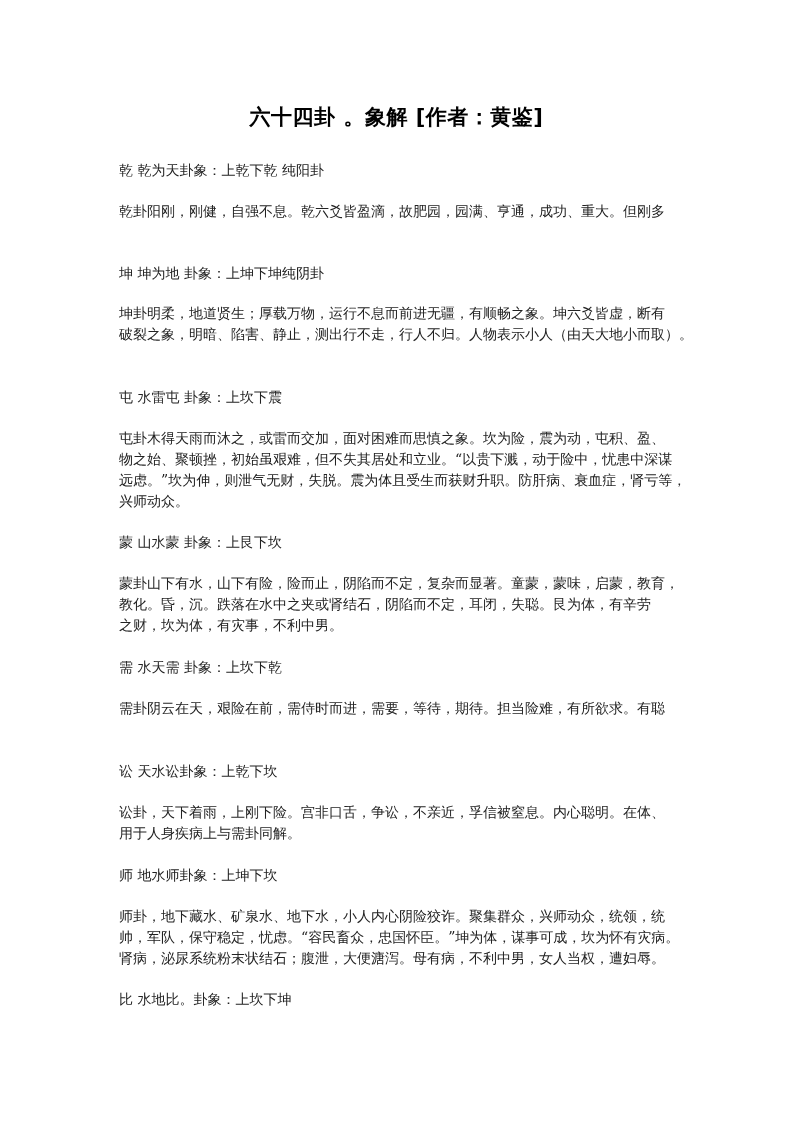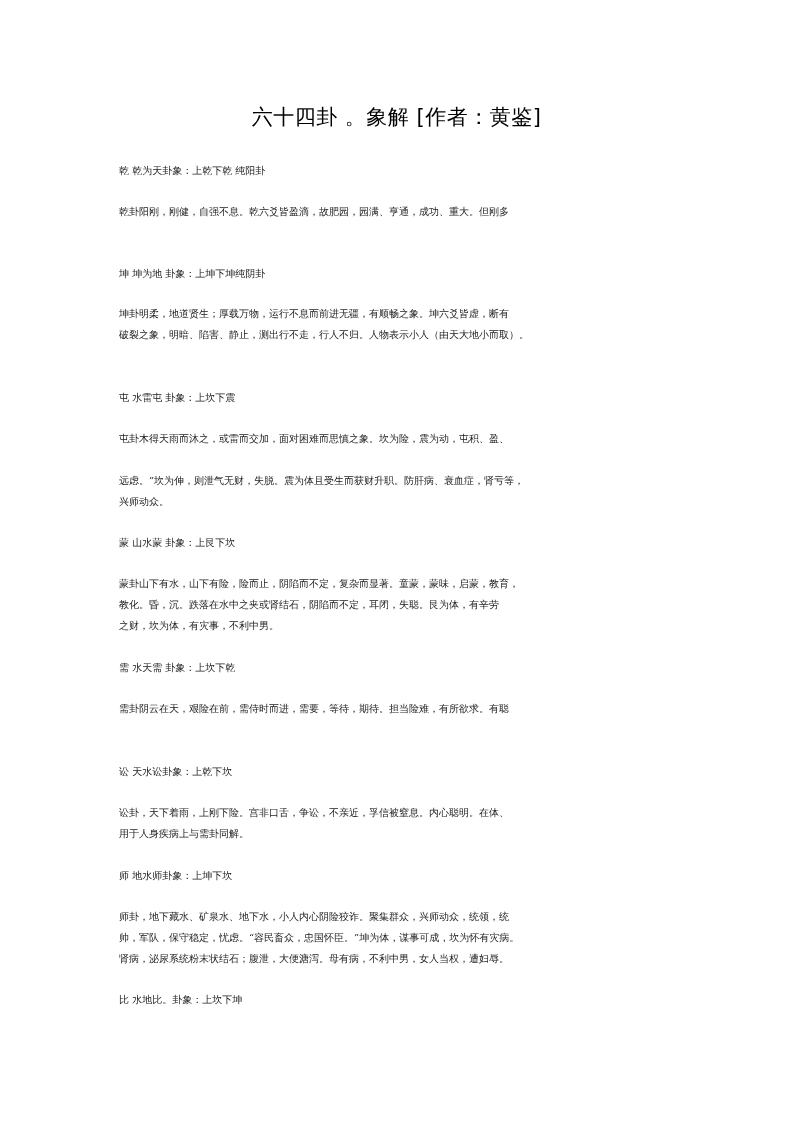--- a/index.html
+++ b/index.html
@@ -1,41 +1,42 @@
 <!DOCTYPE html>
 <html><head>
 <meta charset="utf-8">
 <style>
   html, body { margin: 0; padding: 0; background: #ffffff; }
   body { width: 793px; height: 1122px; position: relative; overflow: hidden;
          font-family: "DejaVu Serif", "Liberation Serif", serif; color: #1a1a1a; }
   .page { position: absolute; left: 0; top: 0; width: 793px; height: 1122px; }
   .title { position: absolute; left: 0; width: 793px; top: 103px; text-align: center;
-           font-size: 21px; font-weight: normal; color: #000; letter-spacing: 0.5px;
+           font-size: 21px; font-weight: bold; color: #000; letter-spacing: 0.5px;
            font-family: "DejaVu Sans", "Liberation Sans", sans-serif; }
-  .line { position: absolute; left: 119px; width: 570px; font-size: 10px; line-height: 21px;
+  .line { position: absolute; left: 119px; width: 570px; font-size: 14px; line-height: 21px;
           white-space: nowrap; color: #222; }
   .heading { }
   .para { }
 </style>
 </head>
 <body>
 
 <div class="page">
   <div class="title">六十四卦 。象解 [作者：黄鉴]</div>
 
   <div class="line heading" style="top:160px">乾 乾为天卦象：上乾下乾 纯阳卦</div>
   <div class="line para" style="top:201px">乾卦阳刚，刚健，自强不息。乾六爻皆盈滴，故肥园，园满、亨通，成功、重大。但刚多</div>
 
   <div class="line para" style="top:303px">坤卦明柔，地道贤生；厚载万物，运行不息而前进无疆，有顺畅之象。坤六爻皆虚，断有</div>
   <div class="line heading" style="top:263px">坤 坤为地 卦象：上坤下坤纯阴卦</div>
   <div class="line para" style="top:324px">破裂之象，明暗、陷害、静止，测出行不走，行人不归。人物表示小人（由天大地小而取）。</div>
 
   <div class="line heading" style="top:387px">屯 水雷屯 卦象：上坎下震</div>
   <div class="line para" style="top:428px">屯卦木得天雨而沐之，或雷而交加，面对困难而思慎之象。坎为险，震为动，屯积、盈、</div>
+  <div class="line para" style="top:449px">物之始、聚顿挫，初始虽艰难，但不失其居处和立业。“以贵下溅，动于险中，忧患中深谋</div>
   <div class="line para" style="top:470px">远虑。”坎为伸，则泄气无财，失脱。震为体且受生而获财升职。防肝病、衰血症，肾亏等，</div>
   <div class="line para" style="top:491px">兴师动众。</div>
 
   <div class="line heading" style="top:532px">蒙 山水蒙 卦象：上艮下坎</div>
   <div class="line para" style="top:573px">蒙卦山下有水，山下有险，险而止，阴陷而不定，复杂而显著。童蒙，蒙味，启蒙，教育，</div>
   <div class="line para" style="top:594px">教化。昏，沉。跌落在水中之夹或肾结石，阴陷而不定，耳闭，失聪。艮为体，有辛劳</div>
   <div class="line para" style="top:615px">之财，坎为体，有灾事，不利中男。</div>
 
   <div class="line heading" style="top:657px">需 水天需 卦象：上坎下乾</div>
   <div class="line para" style="top:698px">需卦阴云在天，艰险在前，需侍时而进，需要，等待，期待。担当险难，有所欲求。有聪</div>

